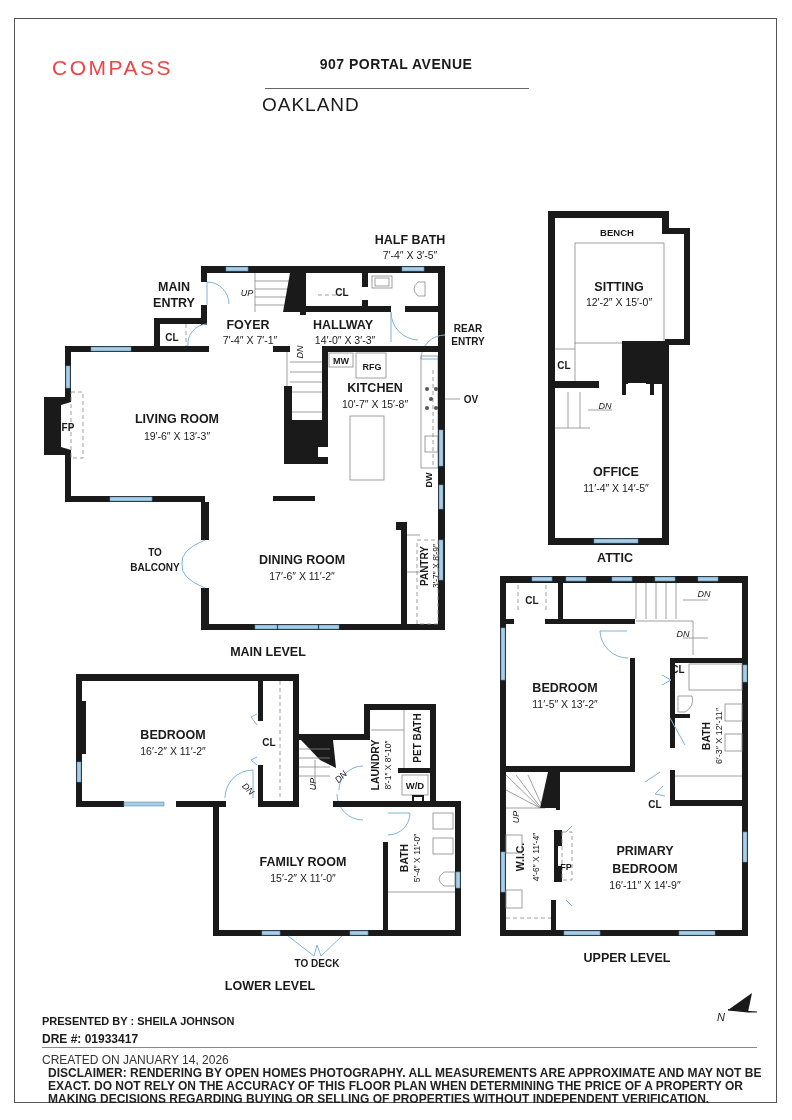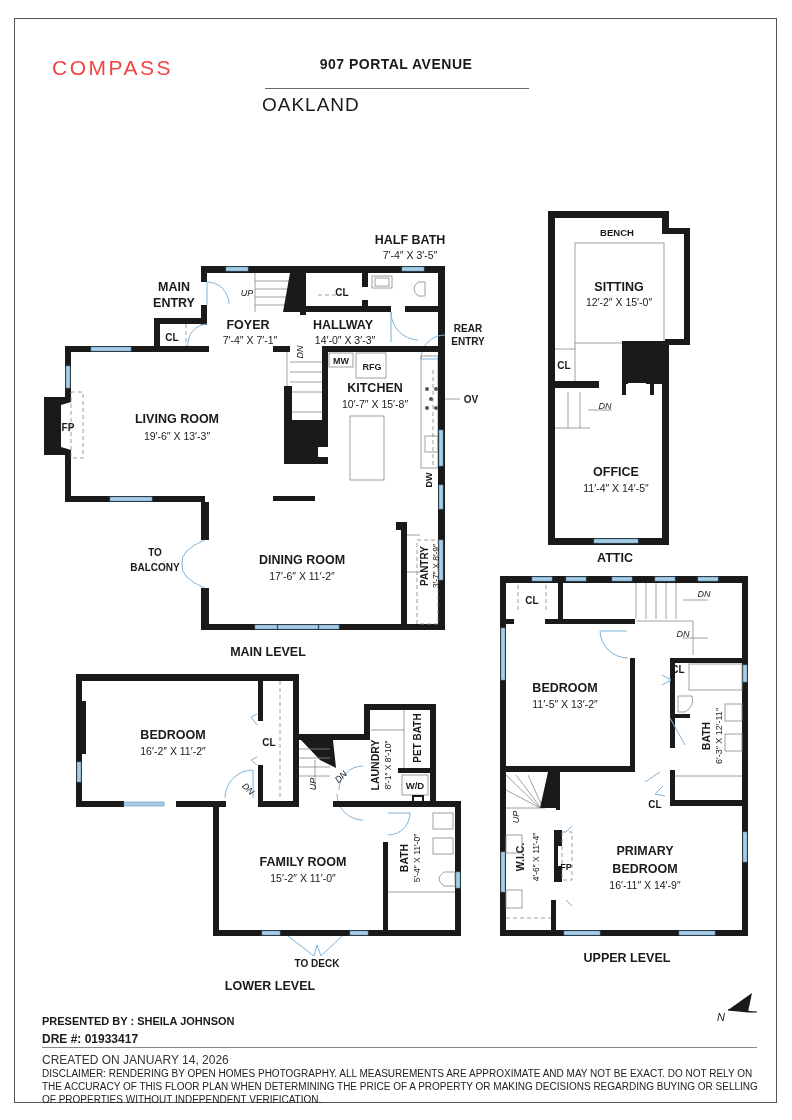--- a/index.html
+++ b/index.html
@@ -9,21 +9,21 @@
   .title { position: absolute; left: 262px; top: 56px; width: 268px; text-align: center; font-size: 14px; font-weight: 700; letter-spacing: 0.5px; }
   .title-rule { position: absolute; left: 265px; top: 88px; width: 264px; height: 1px; background: #666; }
   .subtitle { position: absolute; left: 262px; top: 94px; width: 268px; font-size: 19px; letter-spacing: 1px; }
   svg.plan { position: absolute; left: 0; top: 0; }
   .lbl { font-family: "Liberation Sans", sans-serif; font-weight: 700; fill: #1a1a1a; }
   .dim { font-family: "Liberation Sans", sans-serif; font-weight: 400; fill: #1a1a1a; }
   .presented { position: absolute; left: 42px; top: 1015px; font-size: 11px; font-weight: 700; }
   .dre { position: absolute; left: 42px; top: 1032px; font-size: 12px; font-weight: 700; }
   .foot-rule { position: absolute; left: 42px; top: 1047px; width: 715px; height: 1px; background: #888; }
   .created { position: absolute; left: 42px; top: 1053px; font-size: 12px; color: #333; }
-  .disc { position: absolute; left: 42px; top: 1067px; width: 720px; font-size: 10px; line-height: 13px; color: #222; }
+  .disc { position: absolute; left: 48px; top: 1067px; width: 720px; font-size: 12px; line-height: 13px; color: #222; font-weight: bold; }
 </style>
 </head>
 <body>
 
 <div class="frame"></div>
 
 <div class="logo">COMPASS</div>
 <div class="title">907 PORTAL AVENUE</div>
 <div class="title-rule"></div>
 <div class="subtitle">OAKLAND</div>

